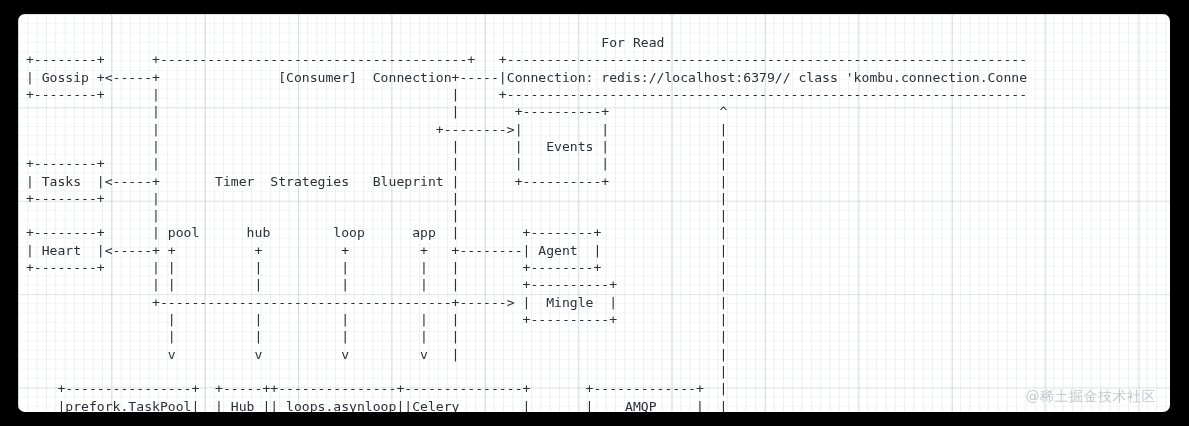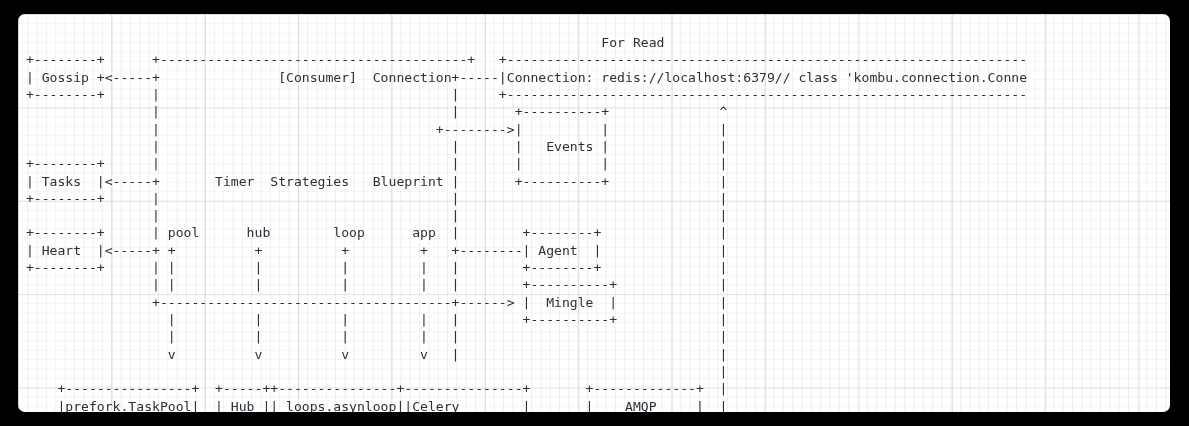--- a/index.html
+++ b/index.html
@@ -80,13 +80,14 @@
  +--------+      | |          |          |         |   |        +--------+               |
                  | |          |          |         |   |        +----------+             |
                  +-------------------------------------+------&gt; |  Mingle  |             |
                    |          |          |         |   |        +----------+             |
                    |          |          |         |   |                                 |
                    v          v          v         v   |                                 |
                                                                                          |
      +----------------+  +-----++---------------+---------------+       +-------------+  |
      |prefork.TaskPool|  | Hub || loops.asynloop||Celery        |       |    AMQP     |  |
      +----------------+  +-----++---------------|+              |       |             |  |</pre>
+  <div id="watermark">@稀土掘金技术社区</div>
 </div>
 
 </body></html>

